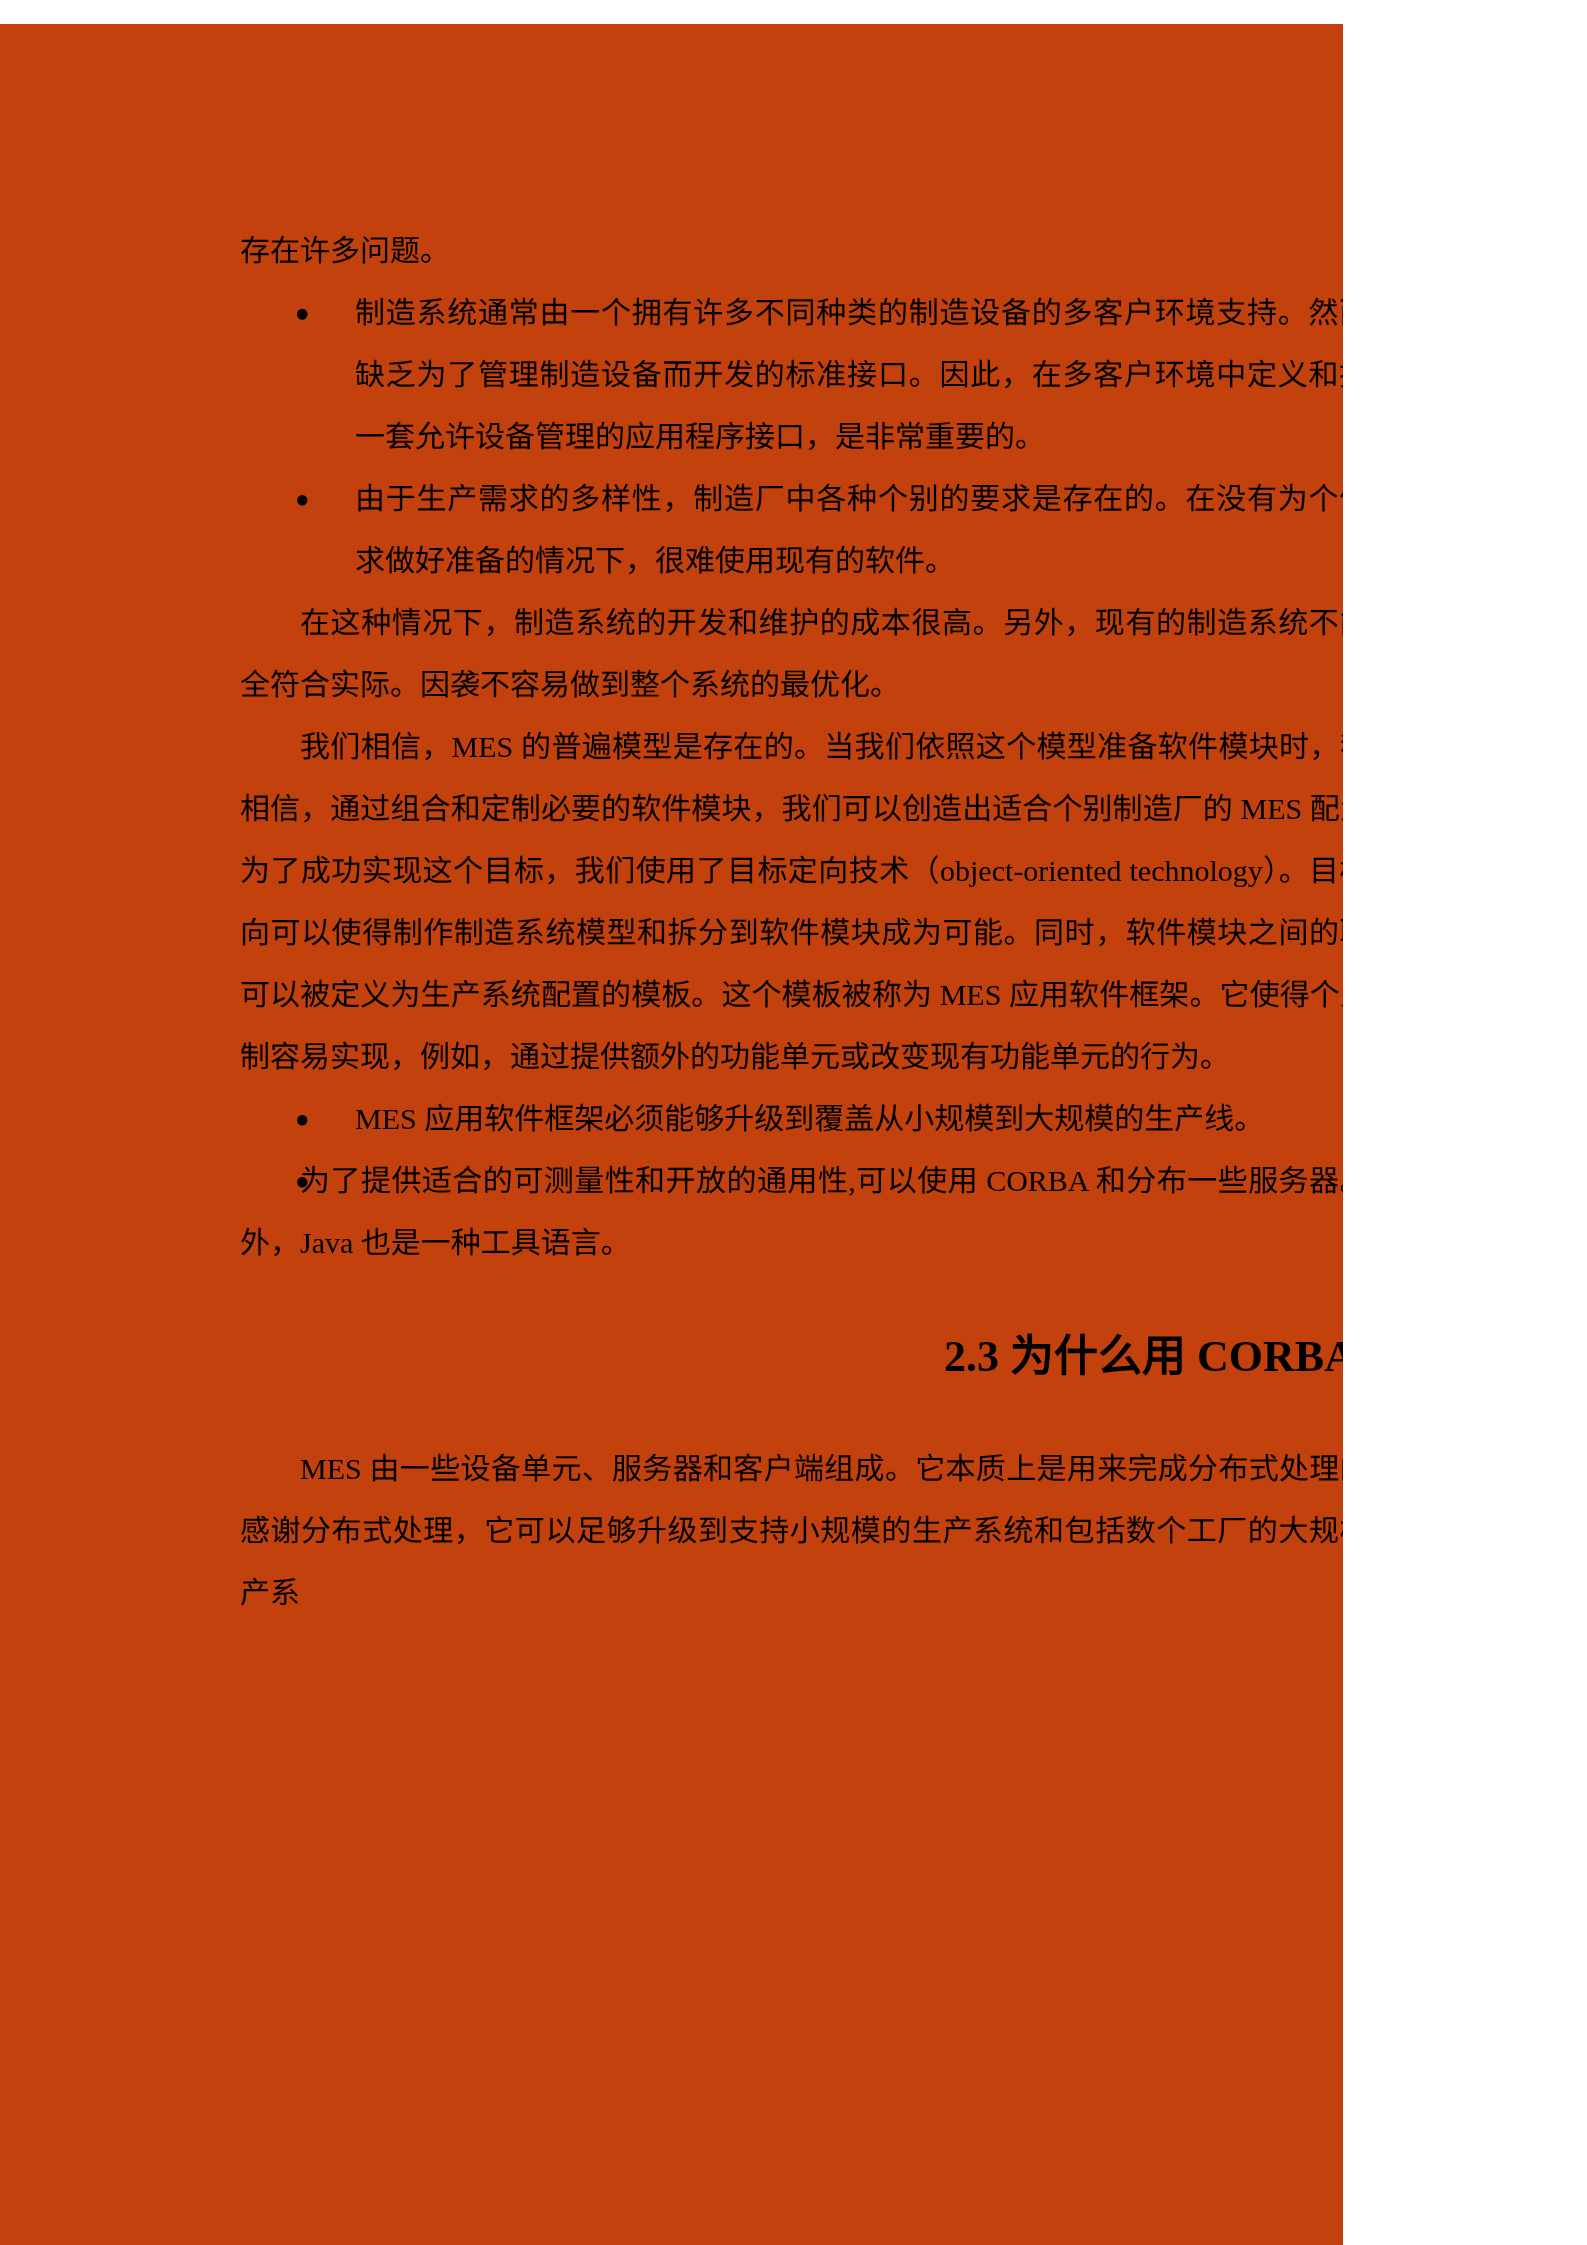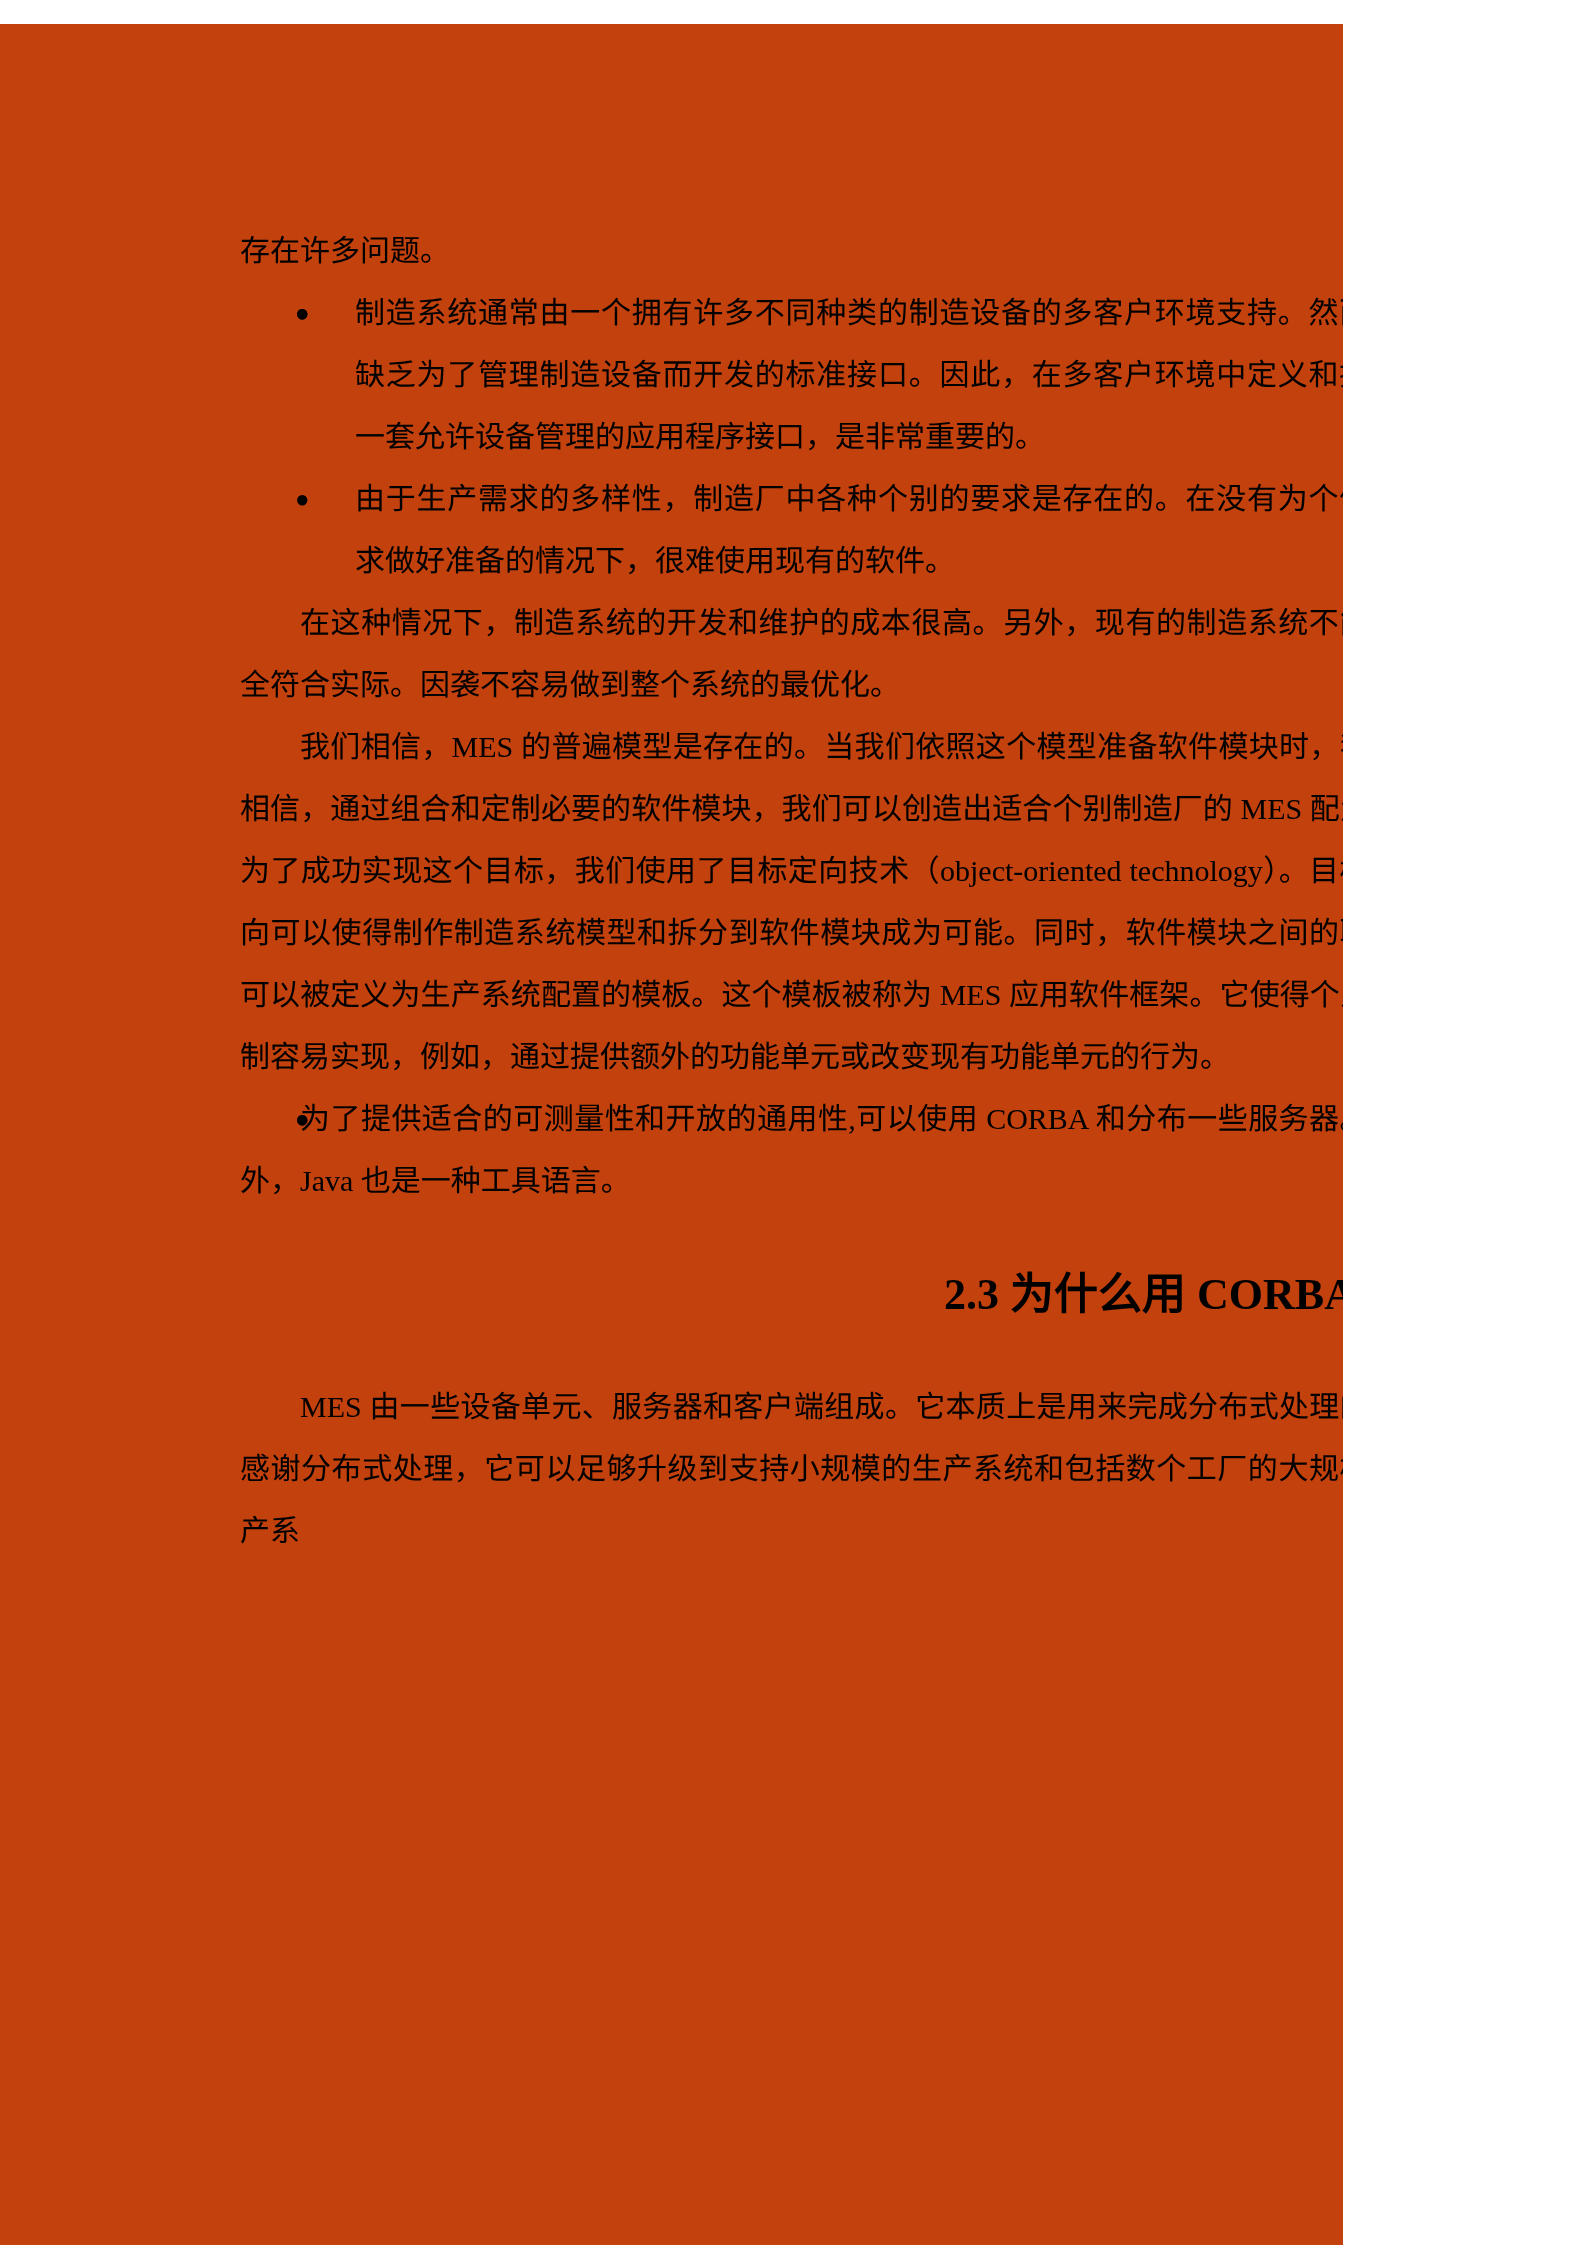--- a/index.html
+++ b/index.html
@@ -79,20 +79,21 @@
       <span>由于生产需求的多样性，制造厂中各种个别的要求是存在的。在没有为个体需求做好准备的情况下，很难使用现有的软件。</span>
     </div>
 
     <p class="para indent">在这种情况下，制造系统的开发和维护的成本很高。另外，现有的制造系统不能完全符合实际。因袭不容易做到整个系统的最优化。</p>
 
     <p class="para indent">我们相信，MES 的普遍模型是存在的。当我们依照这个模型准备软件模块时，我们相信，通过组合和定制必要的软件模块，我们可以创造出适合个别制造厂的 MES 配置。为了成功实现这个目标，我们使用了目标定向技术（object-oriented technology）。目标定向可以使得制作制造系统模型和拆分到软件模块成为可能。同时，软件模块之间的联接可以被定义为生产系统配置的模板。这个模板被称为 MES 应用软件框架。它使得个人定制容易实现，例如，通过提供额外的功能单元或改变现有功能单元的行为。</p>
 
 
     <div class="li">
       <span class="marker">●</span>
+      <span>MES 应用软件框架必须能够升级到覆盖从小规模到大规模的生产线。</span>
     </div>
 
     <div class="li">
       <span class="marker">●</span>
     </div>
 
     <p class="para indent">为了提供适合的可测量性和开放的通用性,可以使用 CORBA 和分布一些服务器。另外，Java 也是一种工具语言。</p>
 
 
     <h2 class="heading">2.3 为什么用 CORBA？</h2>

